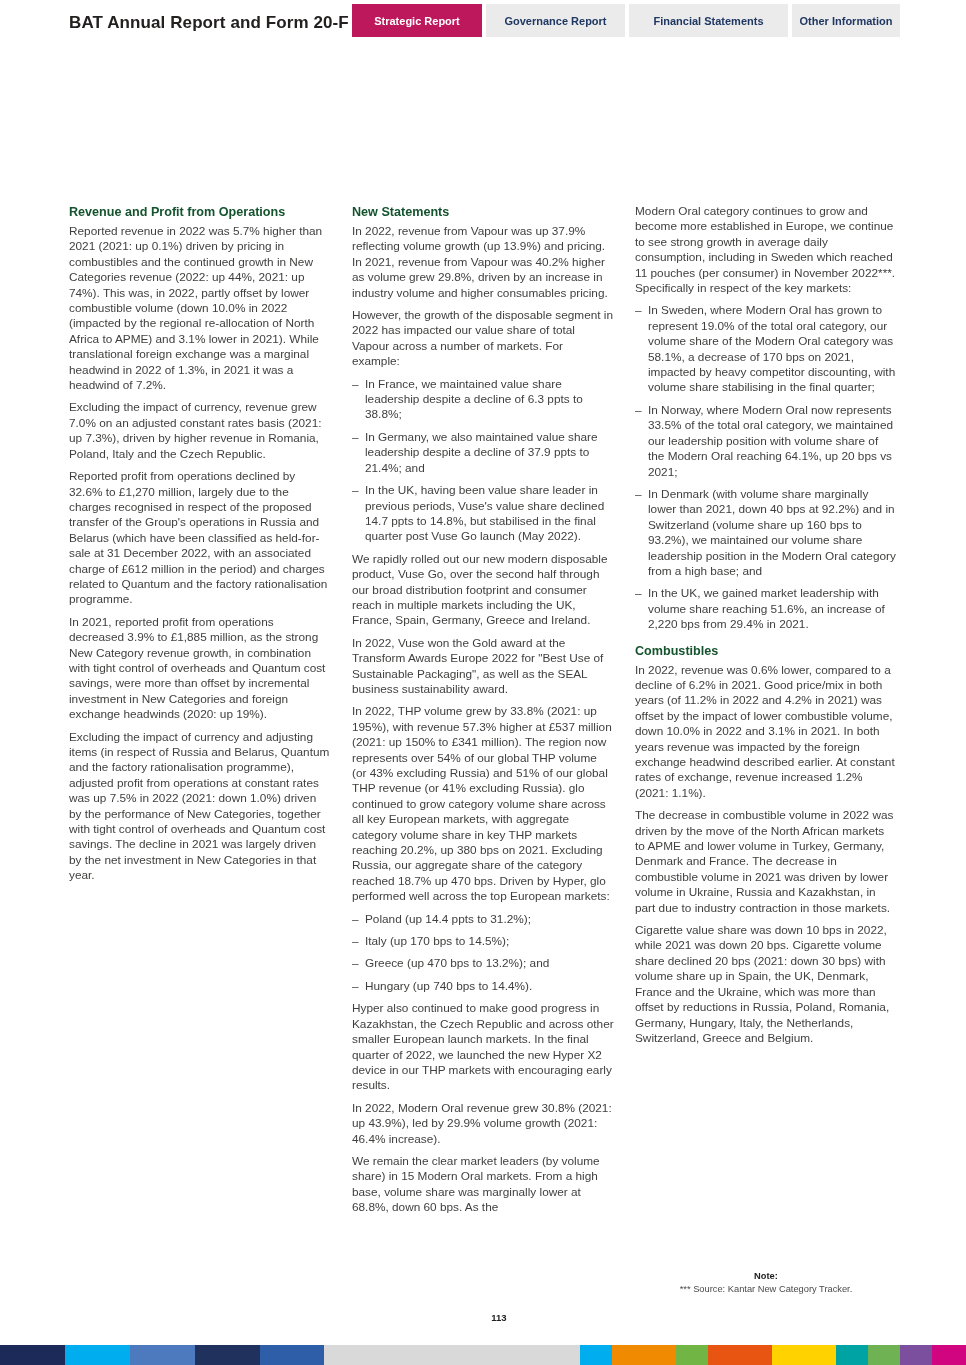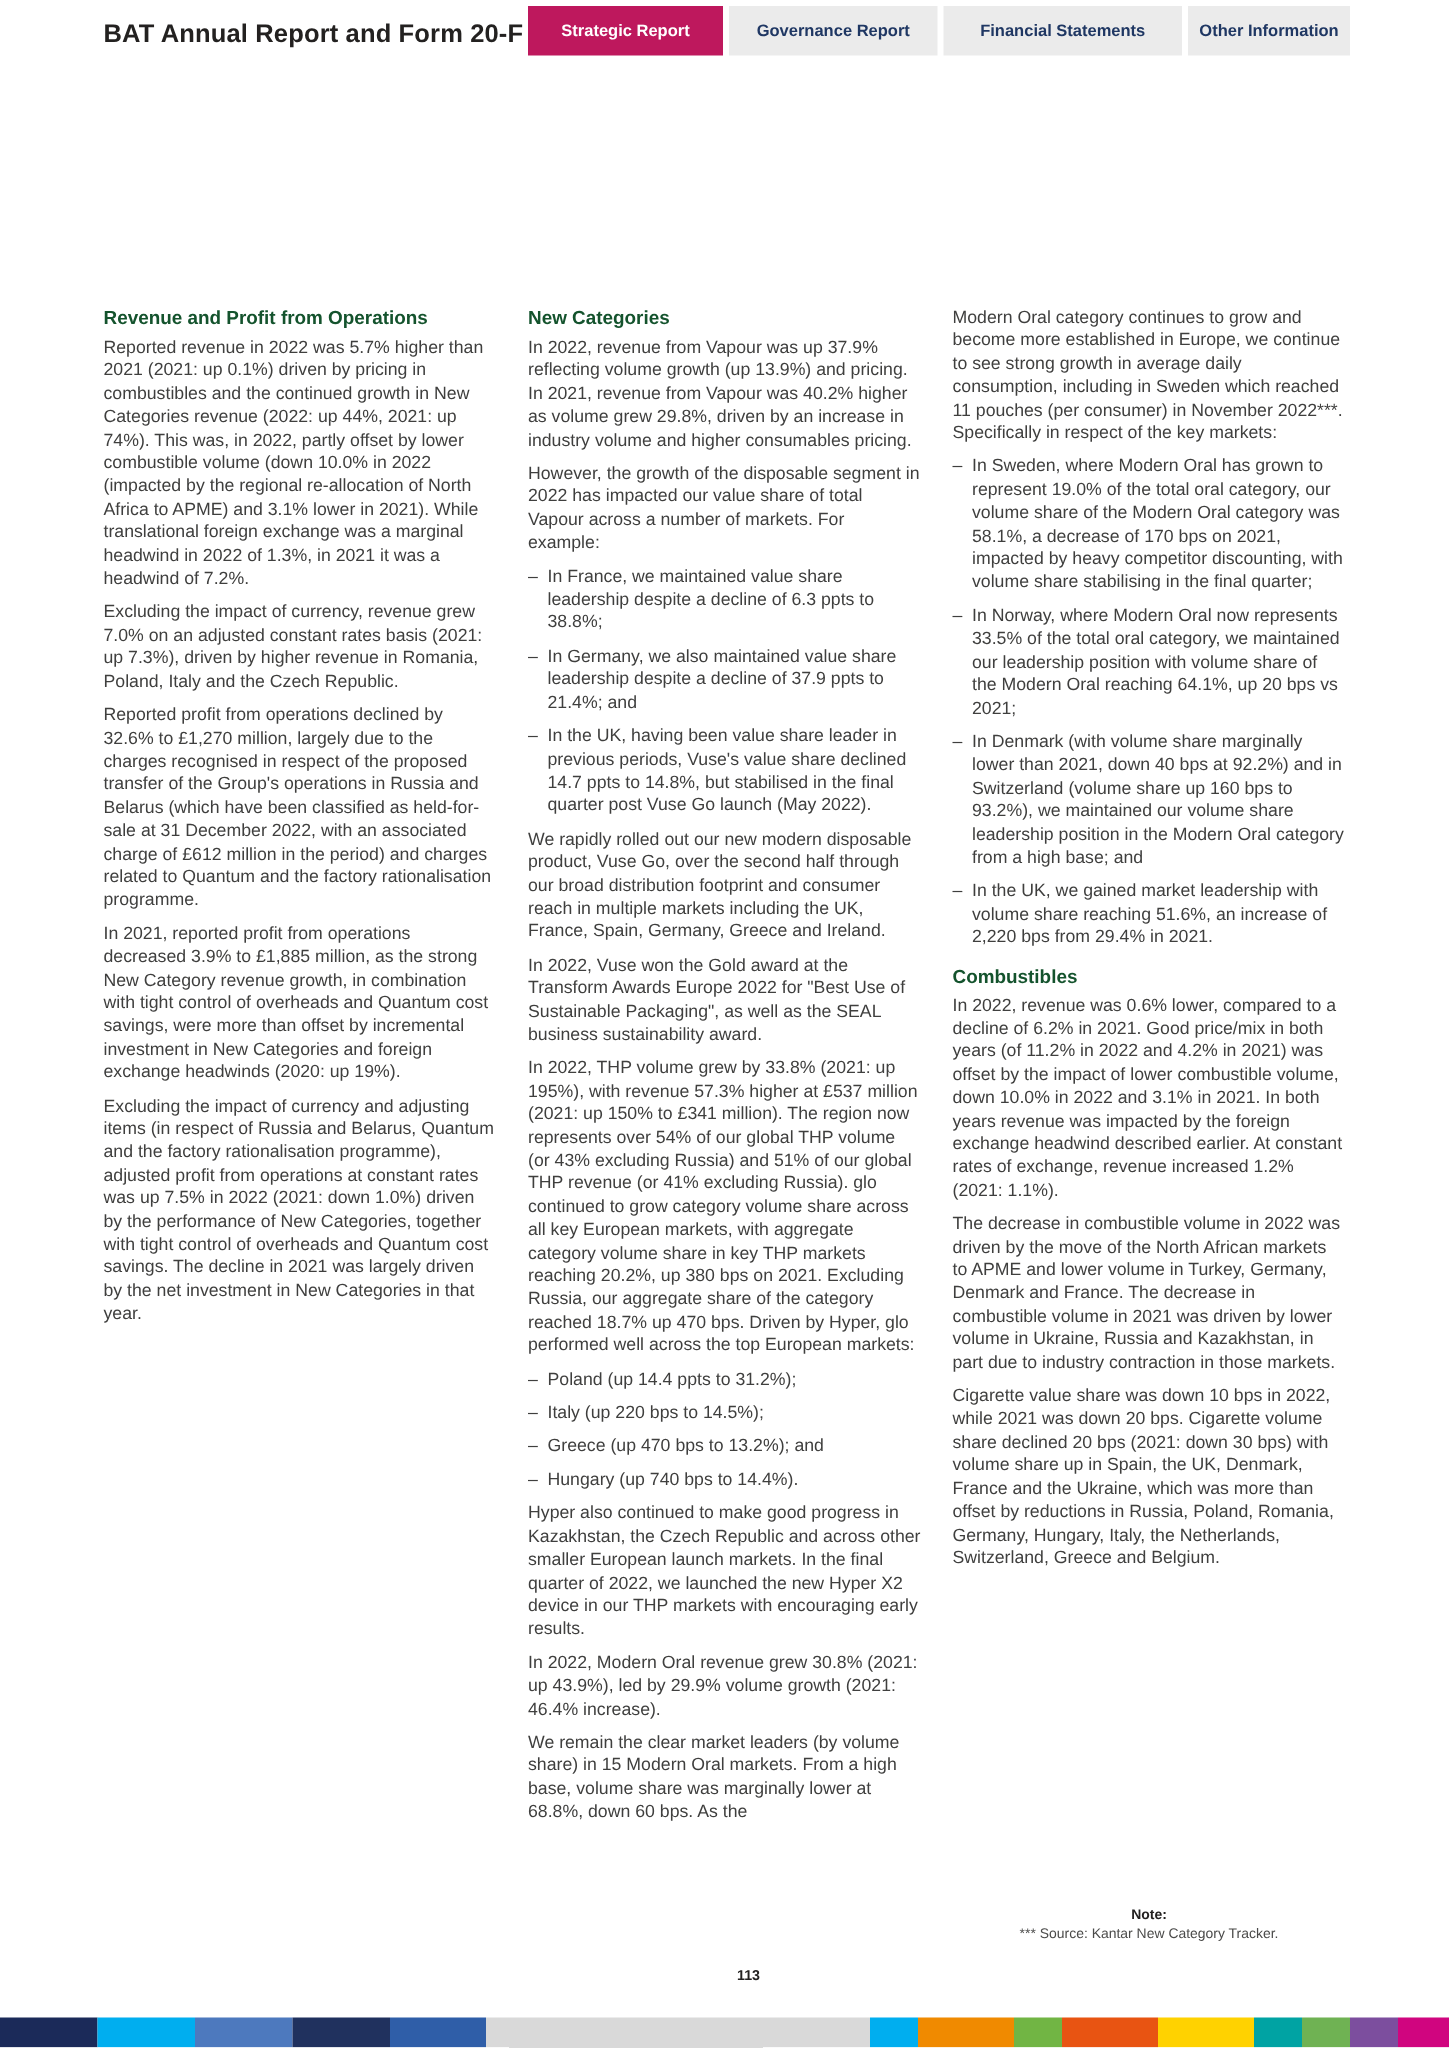--- a/index.html
+++ b/index.html
@@ -76,21 +76,21 @@
   <div class="main">
     <div class="col">
         <h3 class="section-heading">Revenue and Profit from Operations</h3>
         <p class="para">Reported revenue in 2022 was 5.7% higher than 2021 (2021: up 0.1%) driven by pricing in combustibles and the continued growth in New Categories revenue (2022: up 44%, 2021: up 74%). This was, in 2022, partly offset by lower combustible volume (down 10.0% in 2022 (impacted by the regional re-allocation of North Africa to APME) and 3.1% lower in 2021). While translational foreign exchange was a marginal headwind in 2022 of 1.3%, in 2021 it was a headwind of 7.2%.</p>
         <p class="para">Excluding the impact of currency, revenue grew 7.0% on an adjusted constant rates basis (2021: up 7.3%), driven by higher revenue in Romania, Poland, Italy and the Czech Republic.</p>
         <p class="para">Reported profit from operations declined by 32.6% to £1,270 million, largely due to the charges recognised in respect of the proposed transfer of the Group's operations in Russia and Belarus (which have been classified as held-for-sale at 31 December 2022, with an associated charge of £612 million in the period) and charges related to Quantum and the factory rationalisation programme.</p>
         <p class="para">In 2021, reported profit from operations decreased 3.9% to £1,885 million, as the strong New Category revenue growth, in combination with tight control of overheads and Quantum cost savings, were more than offset by incremental investment in New Categories and foreign exchange headwinds (2020: up 19%).</p>
         <p class="para">Excluding the impact of currency and adjusting items (in respect of Russia and Belarus, Quantum and the factory rationalisation programme), adjusted profit from operations at constant rates was up 7.5% in 2022 (2021: down 1.0%) driven by the performance of New Categories, together with tight control of overheads and Quantum cost savings. The decline in 2021 was largely driven by the net investment in New Categories in that year.</p>
       </div>
     <div class="col">
-        <h3 class="section-heading">New Categories</h3>
+        <h3 class="section-heading">New Statements</h3>
         <p class="para">In 2022, revenue from Vapour was up 37.9% reflecting volume growth (up 13.9%) and pricing. In 2021, revenue from Vapour was 40.2% higher as volume grew 29.8%, driven by an increase in industry volume and higher consumables pricing.</p>
         <p class="para">However, the growth of the disposable segment in 2022 has impacted our value share of total Vapour across a number of markets. For example:</p>
         <div class="bullet">
           <span class="dash">–</span>
           <span class="bullet-text">In France, we maintained value share leadership despite a decline of 6.3 ppts to 38.8%;</span>
         </div>
         <div class="bullet">
           <span class="dash">–</span>
           <span class="bullet-text">In Germany, we also maintained value share leadership despite a decline of 37.9 ppts to 21.4%; and</span>
         </div>
@@ -100,21 +100,21 @@
         </div>
         <p class="para">We rapidly rolled out our new modern disposable product, Vuse Go, over the second half through our broad distribution footprint and consumer reach in multiple markets including the UK, France, Spain, Germany, Greece and Ireland.</p>
         <p class="para">In 2022, Vuse won the Gold award at the Transform Awards Europe 2022 for "Best Use of Sustainable Packaging", as well as the SEAL business sustainability award.</p>
         <p class="para">In 2022, THP volume grew by 33.8% (2021: up 195%), with revenue 57.3% higher at £537 million (2021: up 150% to £341 million). The region now represents over 54% of our global THP volume (or 43% excluding Russia) and 51% of our global THP revenue (or 41% excluding Russia). glo continued to grow category volume share across all key European markets, with aggregate category volume share in key THP markets reaching 20.2%, up 380 bps on 2021. Excluding Russia, our aggregate share of the category reached 18.7% up 470 bps. Driven by Hyper, glo performed well across the top European markets:</p>
         <div class="bullet">
           <span class="dash">–</span>
           <span class="bullet-text">Poland (up 14.4 ppts to 31.2%);</span>
         </div>
         <div class="bullet">
           <span class="dash">–</span>
-          <span class="bullet-text">Italy (up 220 bps to 14.5%);</span>
+          <span class="bullet-text">Italy (up 170 bps to 14.5%);</span>
         </div>
         <div class="bullet">
           <span class="dash">–</span>
           <span class="bullet-text">Greece (up 470 bps to 13.2%); and</span>
         </div>
         <div class="bullet">
           <span class="dash">–</span>
           <span class="bullet-text">Hungary (up 740 bps to 14.4%).</span>
         </div>
         <p class="para">Hyper also continued to make good progress in Kazakhstan, the Czech Republic and across other smaller European launch markets. In the final quarter of 2022, we launched the new Hyper X2 device in our THP markets with encouraging early results.</p>

